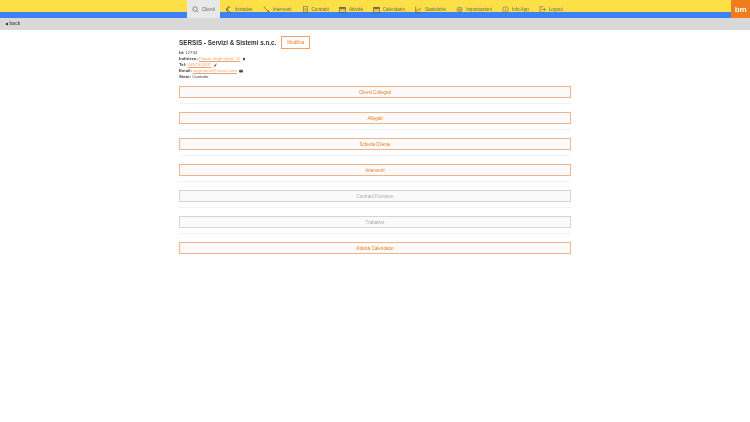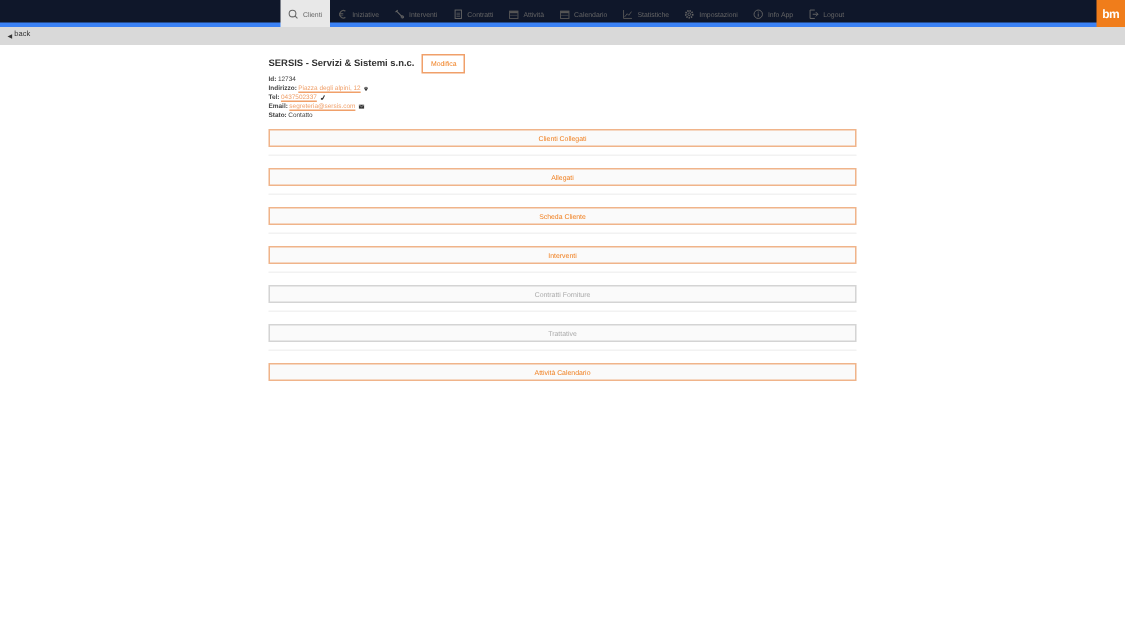--- a/index.html
+++ b/index.html
@@ -1,19 +1,19 @@
 <!DOCTYPE html>
 <html><head>
 <meta charset="utf-8">
 <style>
   * { box-sizing: border-box; margin: 0; padding: 0; }
   html, body { width: 750px; height: 422px; background: #ffffff; overflow: hidden; }
   body { font-family: "Liberation Sans", sans-serif; color: #333; position: relative; }
 
-  .topbar { position: absolute; left: 0; top: 0; width: 750px; height: 18px; background: #0f172a; border-bottom: 3px solid #3b82f6; }
+  .topbar { position: absolute; left: 0; top: 0; width: 750px; height: 18px; background: #fde047; border-bottom: 6px solid #3b82f6; }
   .nav { position: absolute; left: 187px; top: 0; height: 18px; display: flex; align-items: center; }
   .nav-item { display: flex; align-items: center; height: 18px; padding: 0 5px; font-size: 4.6px; color: #666; cursor: pointer; }
   .nav-item.active { background: #e8e8e8; }
   .nav-item .ico { width: 7px; height: 7px; margin-right: 3px; display: inline-flex; align-items: center; justify-content: center; }
   .nav-item .ico svg { width: 7px; height: 7px; }
 
   .brand { position: absolute; left: 731px; top: 0; width: 19px; height: 18px; background: #f07d1b; color: #fff; font-weight: bold; font-size: 8px; display: flex; align-items: center; justify-content: center; letter-spacing: -0.3px; }
 
   .subbar { position: absolute; left: 0; top: 18px; width: 750px; height: 12px; background: #d9d9d9; }
   .back { position: absolute; left: 5px; top: 2px; font-size: 5px; color: #333; display: flex; align-items: center; cursor: pointer; }

